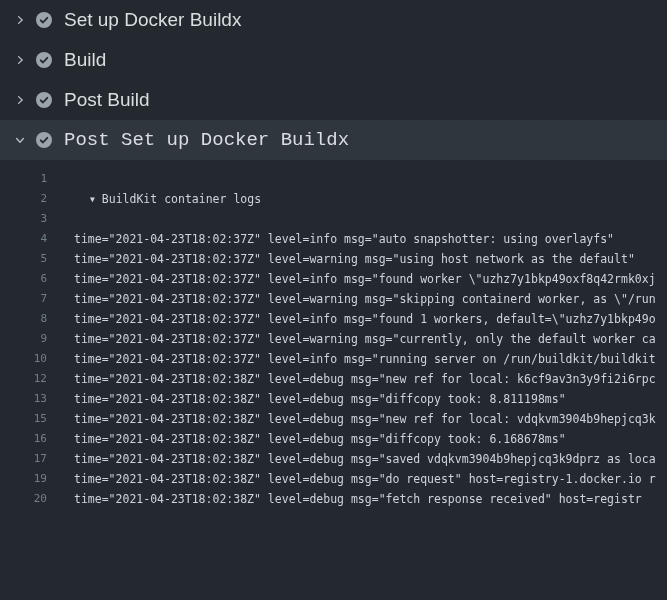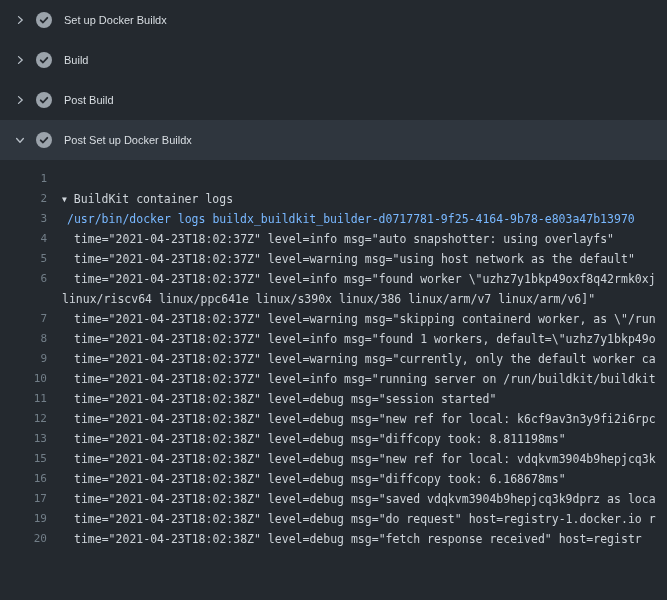--- a/index.html
+++ b/index.html
@@ -7,23 +7,23 @@
   body {
     background:#24292f;
     font-family:"Liberation Sans", sans-serif;
   }
   .viewer { width:100%; height:100%; overflow:hidden; }
 
   .section-header {
     display:flex; align-items:center;
     height:40px; padding:0 12px;
     cursor:pointer;
-    color:#d9dee3; font-size:11px;
-  }
-  .section.expanded .section-header { background:#2f363e; }
+    color:#d9dee3; font-size:19px;
+  }
+  .section.expanded .section-header { background:#2f363e;font-family:Liberation Mono, monospace; }
   .chev { width:16px; height:16px; flex:none; display:flex; align-items:center; justify-content:center; margin-right:8px; }
   .check { width:16px; height:16px; flex:none; display:flex; align-items:center; justify-content:center; margin-right:12px; }
   .title { white-space:nowrap; }
 
   .section-body { padding-top:9px; }
 
   .log-line {
     display:flex; align-items:center;
     height:20px; line-height:20px;
     font-family:"DejaVu Sans Mono","Liberation Mono", monospace;
@@ -34,21 +34,21 @@
   .ln {
     width:47px; flex:none; text-align:right;
     margin-right:15px;
     color:#727e88; cursor:pointer;
     font-size:11px;
   }
   .lt { flex:none; }
   .k-command .lt { color:#79b8ff; padding-left:5px; cursor:pointer; }
   .k-log .lt { padding-left:12px; }
   .k-wrap .lt { padding-left:0; }
-  .k-group .lt { cursor:pointer; }
+  .k-group .lt { cursor:pointer;margin-left:28px; }
   .caret { display:inline-block; font-size:8px; margin-right:7px; vertical-align:1px; color:#ced4da; }
 </style>
 </head>
 <body>
 
 <div class="viewer">
   <div id="sections-container">
   <div class="section">
     <div class="section-header">
       <span class="chev">
@@ -123,42 +123,37 @@
     <span class="ln">1</span>
   </div>
 
   <div class="log-line k-group">
     <span class="ln">2</span>
     <span class="lt"><span class="caret">▼</span><span>BuildKit container logs</span></span>
   </div>
 
   <div class="log-line k-command">
     <span class="ln">3</span>
-    <span class="lt">/usr/bin/docker logs buildx_buildkit_builder-d0717781-9f25-4164-9b78-e803a47b13970</span>
   </div>
 
   <div class="log-line k-log">
     <span class="ln">4</span>
     <span class="lt">time="2021-04-23T18:02:37Z" level=info msg="auto snapshotter: using overlayfs"</span>
   </div>
 
   <div class="log-line k-log">
     <span class="ln">5</span>
     <span class="lt">time="2021-04-23T18:02:37Z" level=warning msg="using host network as the default"</span>
   </div>
 
   <div class="log-line k-log">
     <span class="ln">6</span>
     <span class="lt">time="2021-04-23T18:02:37Z" level=info msg="found worker \"uzhz7y1bkp49oxf8q42rmk0xj</span>
   </div>
 
-  <div class="log-line k-wrap">
-    <span class="ln"></span>
-    <span class="lt">linux/riscv64 linux/ppc641e linux/s390x linux/386 linux/arm/v7 linux/arm/v6]"</span>
-  </div>
 
   <div class="log-line k-log">
     <span class="ln">7</span>
     <span class="lt">time="2021-04-23T18:02:37Z" level=warning msg="skipping containerd worker, as \"/run</span>
   </div>
 
   <div class="log-line k-log">
     <span class="ln">8</span>
     <span class="lt">time="2021-04-23T18:02:37Z" level=info msg="found 1 workers, default=\"uzhz7y1bkp49o</span>
   </div>
@@ -166,24 +161,20 @@
   <div class="log-line k-log">
     <span class="ln">9</span>
     <span class="lt">time="2021-04-23T18:02:37Z" level=warning msg="currently, only the default worker ca</span>
   </div>
 
   <div class="log-line k-log">
     <span class="ln">10</span>
     <span class="lt">time="2021-04-23T18:02:37Z" level=info msg="running server on /run/buildkit/buildkit</span>
   </div>
 
-  <div class="log-line k-log">
-    <span class="ln">11</span>
-    <span class="lt">time="2021-04-23T18:02:38Z" level=debug msg="session started"</span>
-  </div>
 
   <div class="log-line k-log">
     <span class="ln">12</span>
     <span class="lt">time="2021-04-23T18:02:38Z" level=debug msg="new ref for local: k6cf9av3n3y9fi2i6rpc</span>
   </div>
 
   <div class="log-line k-log">
     <span class="ln">13</span>
     <span class="lt">time="2021-04-23T18:02:38Z" level=debug msg="diffcopy took: 8.811198ms"</span>
   </div>

